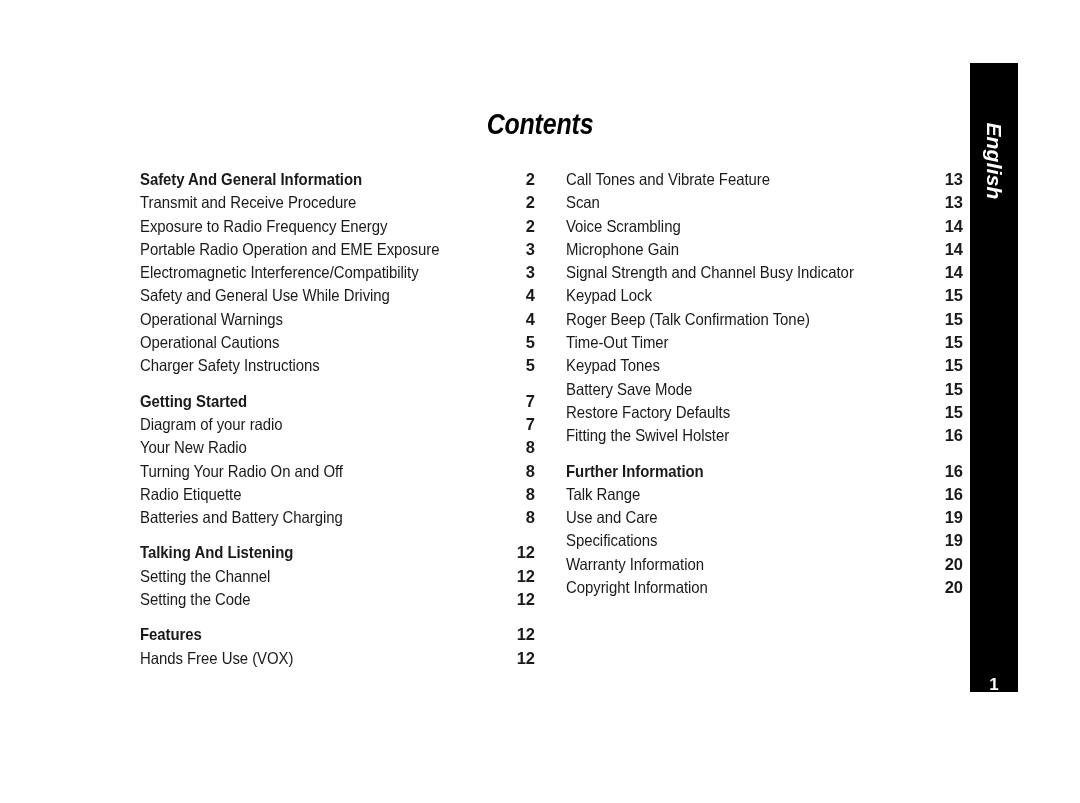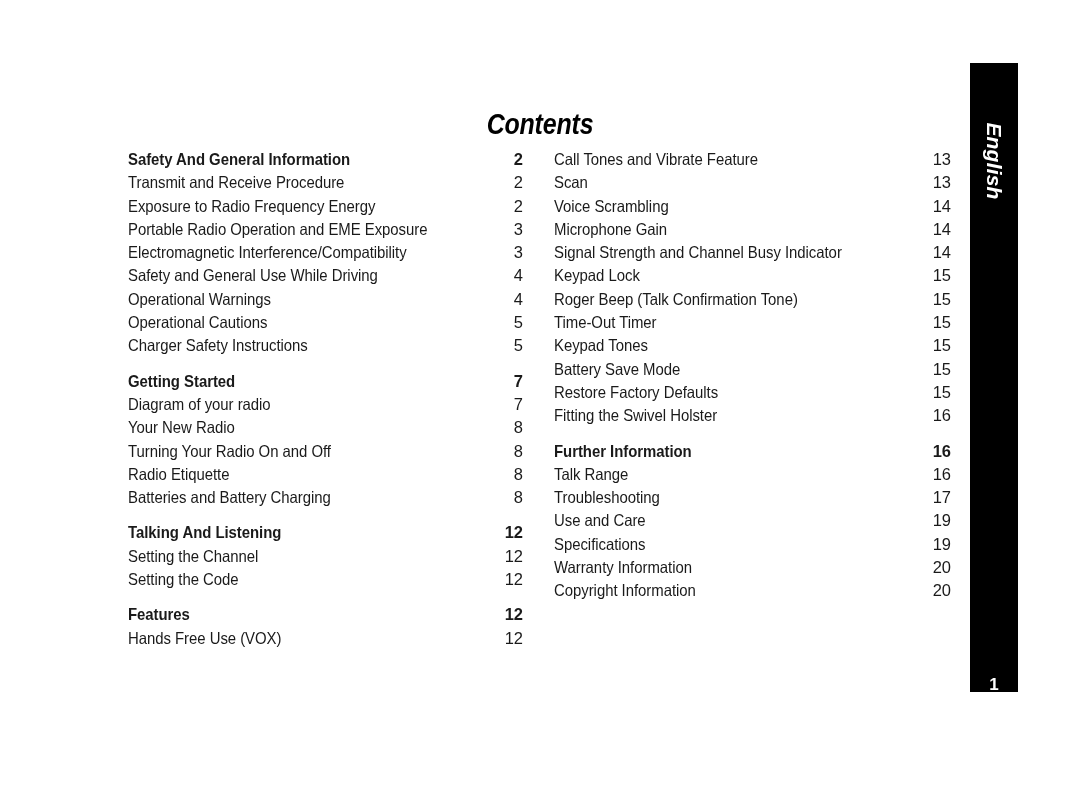--- a/index.html
+++ b/index.html
@@ -30,21 +30,22 @@
     font-style: italic;
     letter-spacing: -0.2px;
     color: #000000;
     transform: scaleX(0.86);
     transform-origin: center top;
   }
 
   
   .toc-col {
     position: absolute;
-    top: 148px;
+    top: 168px;
+    margin-left: 12px;
   }
   #col-left  { left: 128px; width: 395px; }
   #col-right { left: 554px; width: 397px; }
 
   .toc-row {
     display: flex;
     align-items: baseline;
     height: 23.3px;
     line-height: 23.3px;
     white-space: nowrap;
@@ -54,20 +55,21 @@
     font-size: 16.5px;
     letter-spacing: -0.05px;
     transform: scaleX(0.905);
     transform-origin: left center;
   }
   .toc-row .page {
     flex: 0 0 auto;
     font-size: 16.5px;
     text-align: right;
     min-width: 26px;
+    font-weight: bold;
   }
   .toc-row.section .label,
   .toc-row.section .page {
     font-weight: bold;
   }
   .toc-spacer { height: 12px; }
 
   
   #lang-tab {
     position: absolute;
@@ -245,24 +247,20 @@
       <div class="toc-spacer"></div>
       <div class="toc-row section">
         <span class="label">Further Information</span>
         <span class="page">16</span>
       </div>
       <div class="toc-row">
         <span class="label">Talk Range</span>
         <span class="page">16</span>
       </div>
       <div class="toc-row">
-        <span class="label">Troubleshooting</span>
-        <span class="page">17</span>
-      </div>
-      <div class="toc-row">
         <span class="label">Use and Care</span>
         <span class="page">19</span>
       </div>
       <div class="toc-row">
         <span class="label">Specifications</span>
         <span class="page">19</span>
       </div>
       <div class="toc-row">
         <span class="label">Warranty Information</span>
         <span class="page">20</span>

